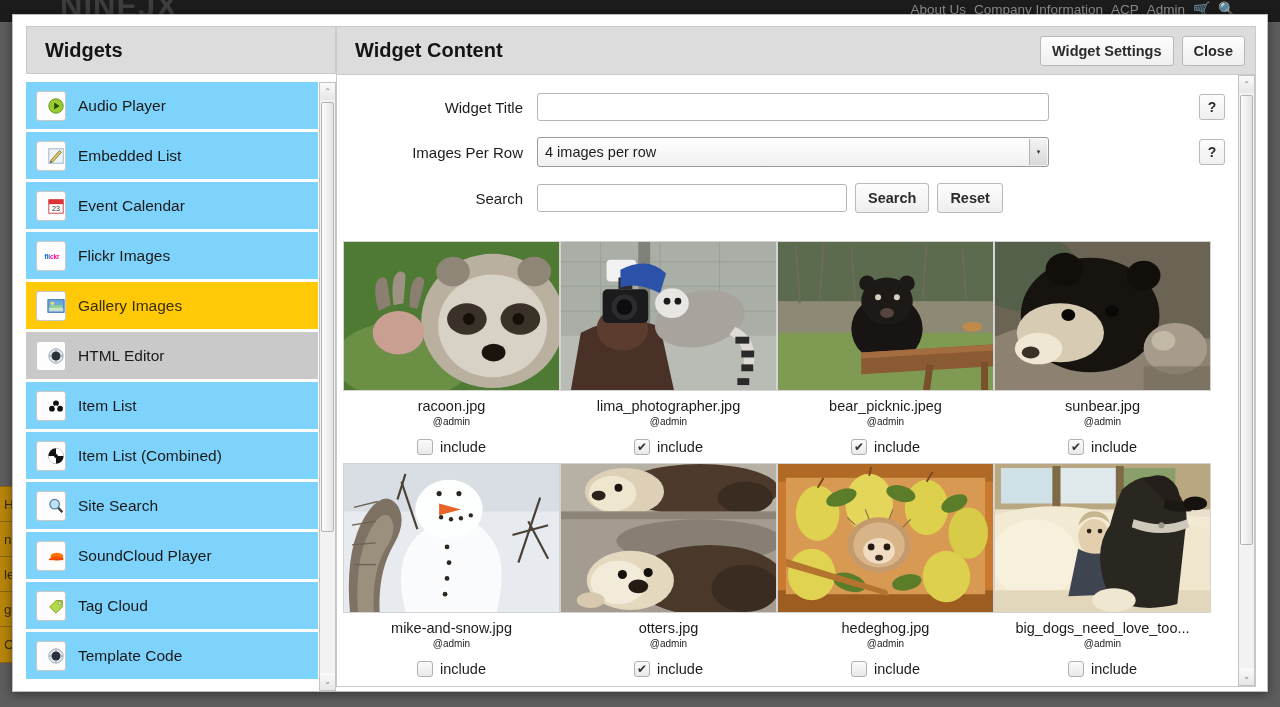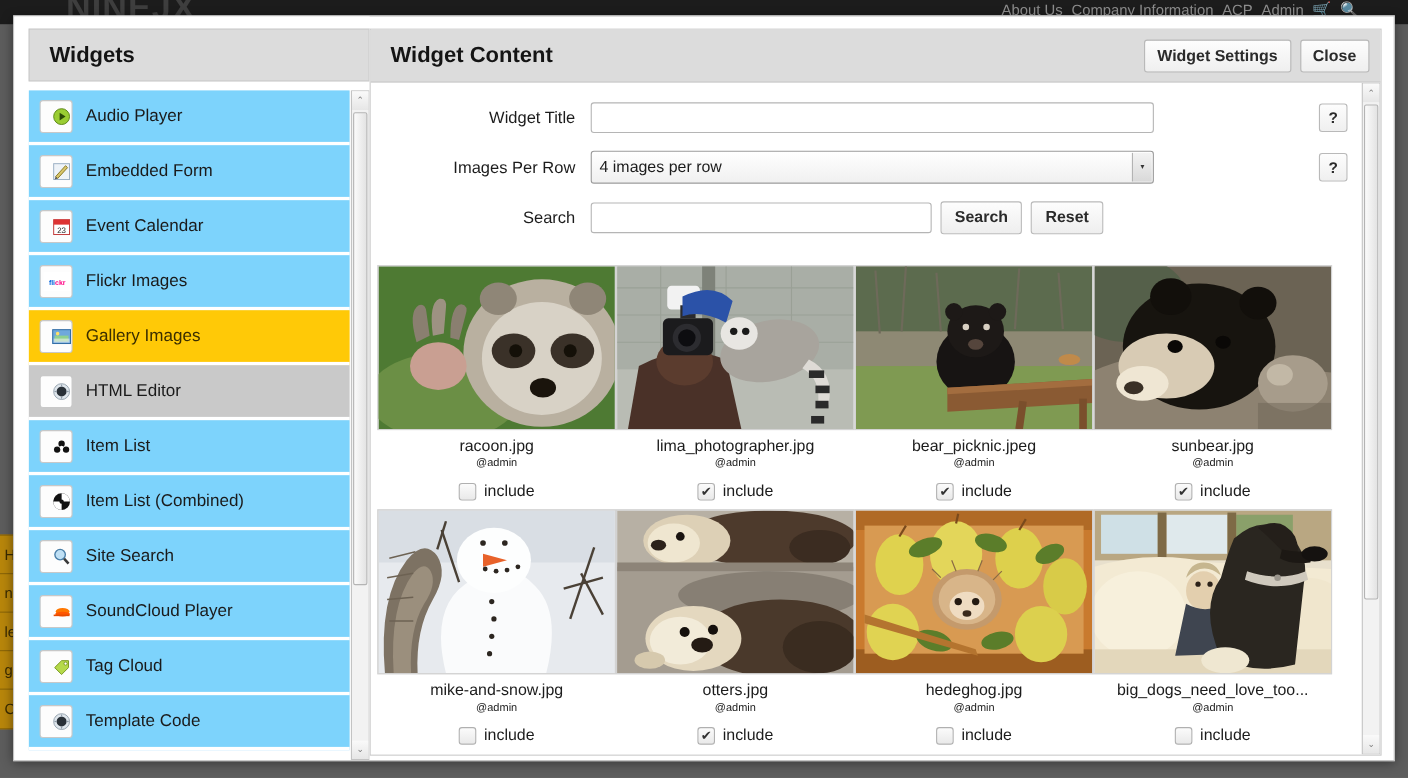--- a/index.html
+++ b/index.html
@@ -56,21 +56,21 @@
     border: 1px solid #bdbdbd;
     box-shadow: 0 2px 10px rgba(0,0,0,.45);
     display: flex;
   }
 
   
   #widgets-pane {
     width: 323px; flex: 0 0 323px;
     padding: 11px 0 0 13px;
     background: #ffffff;
-    display: flex; flex-direction: column;
+    display: flex; flex-direction: column; border-radius: 18px;
   }
   #widgets-header {
     background: #dcdcdc;
     border: 1px solid #cacaca;
     height: 48px;
     display: flex; align-items: center;
     padding-left: 18px;
     font-size: 20px; font-weight: bold; color: #141414;
   }
   #widgets-list-wrap {
@@ -309,21 +309,21 @@
         </div>
 
         <div class="widget-item">
           <span class="w-icon">
             <svg viewBox="0 0 20 20" width="18" height="18">
                 <rect x="2" y="2" width="16" height="16" fill="#eef3f8" stroke="#9bb0c4"></rect>
                 <path d="M4 15 L14 4 L16 6 L6 17 Z" fill="#d8c56a" stroke="#8a7a28"></path>
                 <path d="M4 15 L6 17 L3 18 Z" fill="#555"></path>
               </svg>
           </span>
-          <span>Embedded Form</span>
+          <span>Embedded List</span>
         </div>
 
         <div class="widget-item">
           <span class="w-icon">
             <svg viewBox="0 0 20 20" width="18" height="18">
                 <rect x="2" y="3" width="16" height="15" fill="#fff" stroke="#c23b3b"></rect>
                 <rect x="2" y="3" width="16" height="5" fill="#d33"></rect>
                 <text x="10" y="16" font-size="8" text-anchor="middle" fill="#222" font-family="Liberation Sans">23</text>
               </svg>
           </span>

